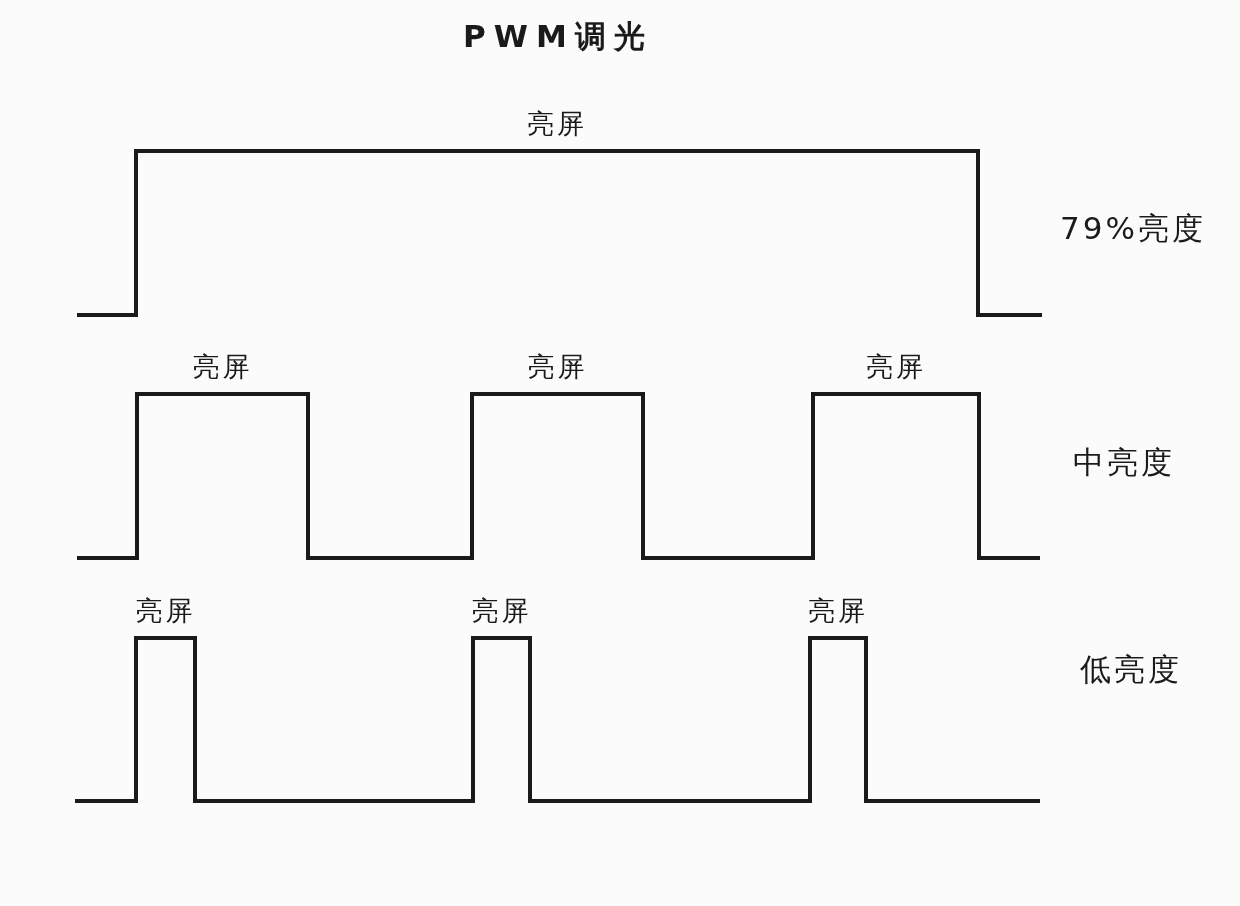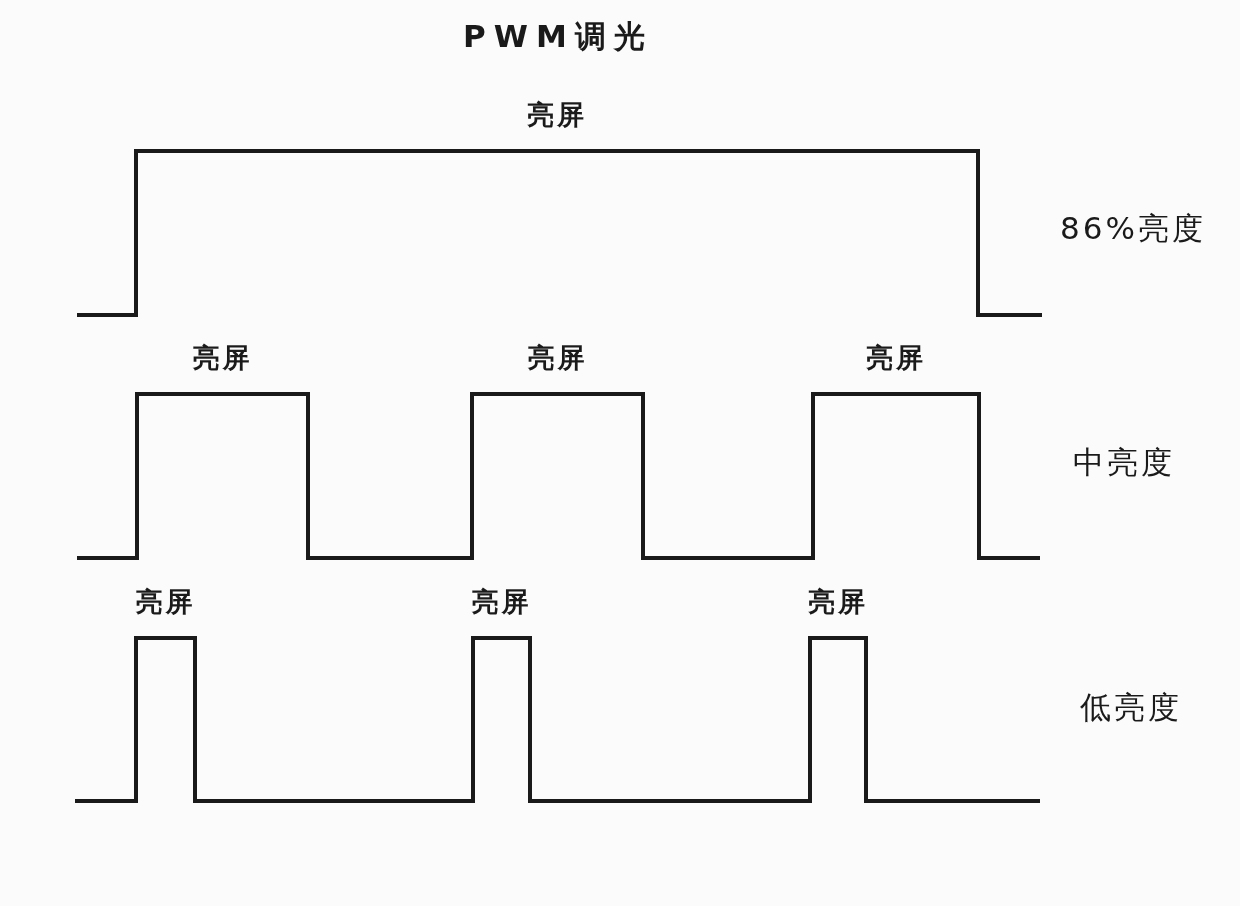--- a/index.html
+++ b/index.html
@@ -34,49 +34,49 @@
     height: 906px;
   }
   svg.waves path {
     fill: none;
     stroke: var(--line, #1a1a1a);
     stroke-width: 4;
   }
   .pulse-label {
     position: absolute;
     transform: translate(-50%, -100%);
-    padding-bottom: 16px;
+    padding-bottom: 7px;
     font-size: 27px;
-    font-weight: bold;
+    font-weight: normal;
     letter-spacing: 3px;
     white-space: nowrap;
   }
   .right-label {
     position: absolute;
     transform: translate(-50%, -50%);
     font-size: 31px;
     font-weight: 500;
     letter-spacing: 3px;
     white-space: nowrap;
   }
   .rl0 { left: 1133px; top: 229px; }
   .rl1 { left: 1124px; top: 463px; }
-  .rl2 { left: 1131px; top: 708px; }
+  .rl2 { left: 1131px; top: 670px; }
 </style>
 </head>
 <body>
 
 <div class="stage" id="stage">
   <h1 class="title">PWM调光</h1>
   <svg class="waves" id="wave-svg" viewBox="0 0 1240 906" xmlns="http://www.w3.org/2000/svg">
       <path d="M 77 315 H 136 V 151 H 978 V 315 H 1042"></path>
       <path d="M 77 558 H 137 V 394 H 308 V 558 H 472 V 394 H 643 V 558 H 813 V 394 H 979 V 558 H 1040"></path>
       <path d="M 75 801 H 136 V 638 H 195 V 801 H 473 V 638 H 530 V 801 H 810 V 638 H 866 V 801 H 1040"></path>
     </svg>
-  <div class="right-label rl0">86%亮度</div>
+  <div class="right-label rl0">79%亮度</div>
   <div class="right-label rl1">中亮度</div>
   <div class="right-label rl2">低亮度</div>
 <div class="pulse-label" style="left: 557px; top: 149px;">亮屏</div>
     <div class="pulse-label" style="left: 222.5px; top: 392px;">亮屏</div>
     <div class="pulse-label" style="left: 557.5px; top: 392px;">亮屏</div>
     <div class="pulse-label" style="left: 896px; top: 392px;">亮屏</div>
     <div class="pulse-label" style="left: 165.5px; top: 636px;">亮屏</div>
     <div class="pulse-label" style="left: 501.5px; top: 636px;">亮屏</div>
     <div class="pulse-label" style="left: 838px; top: 636px;">亮屏</div>
   </div>

